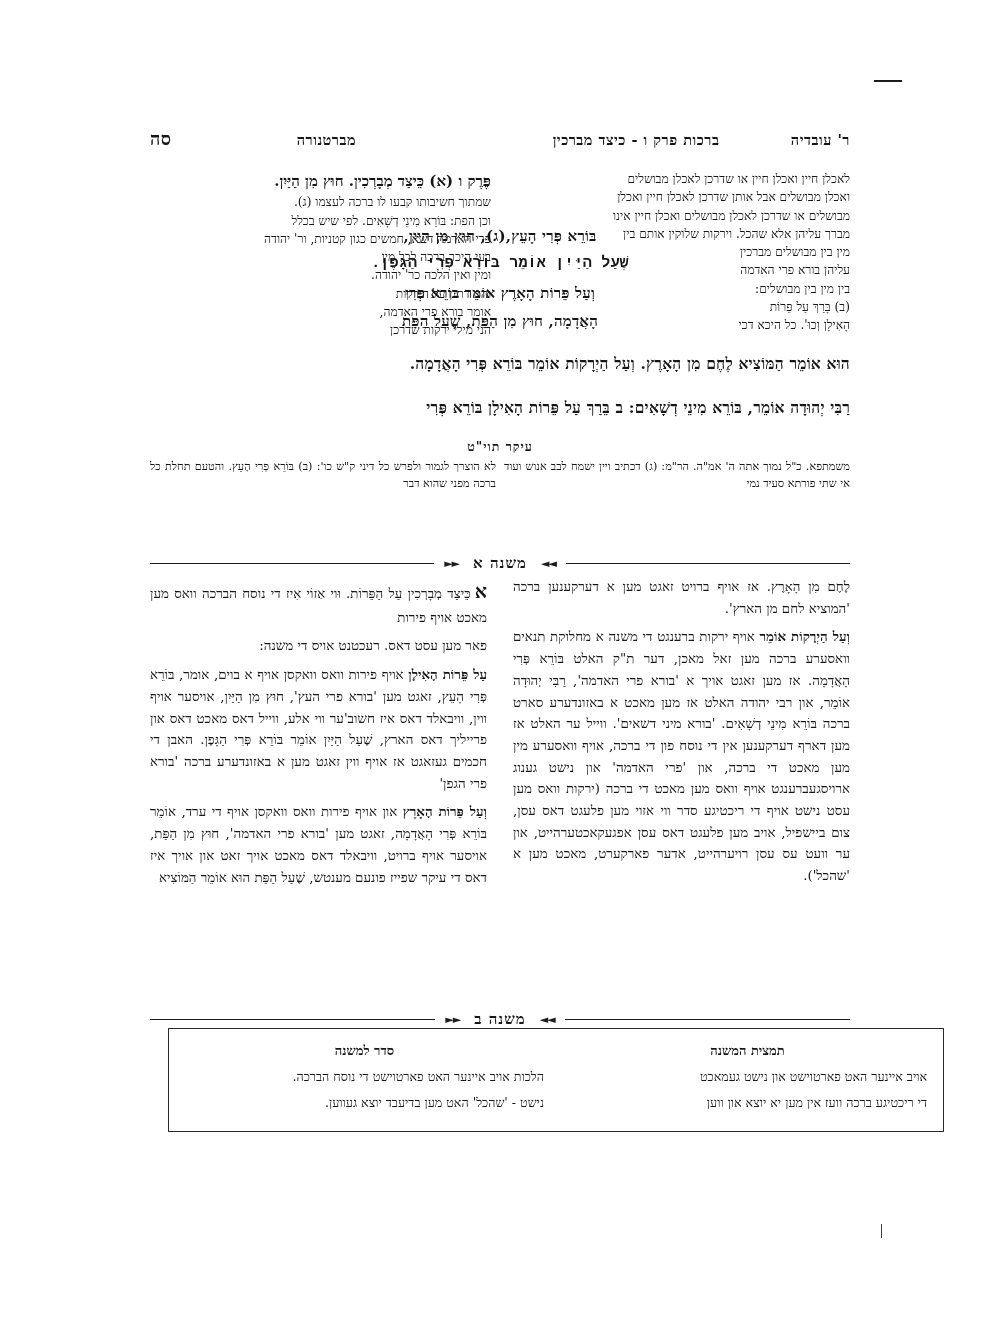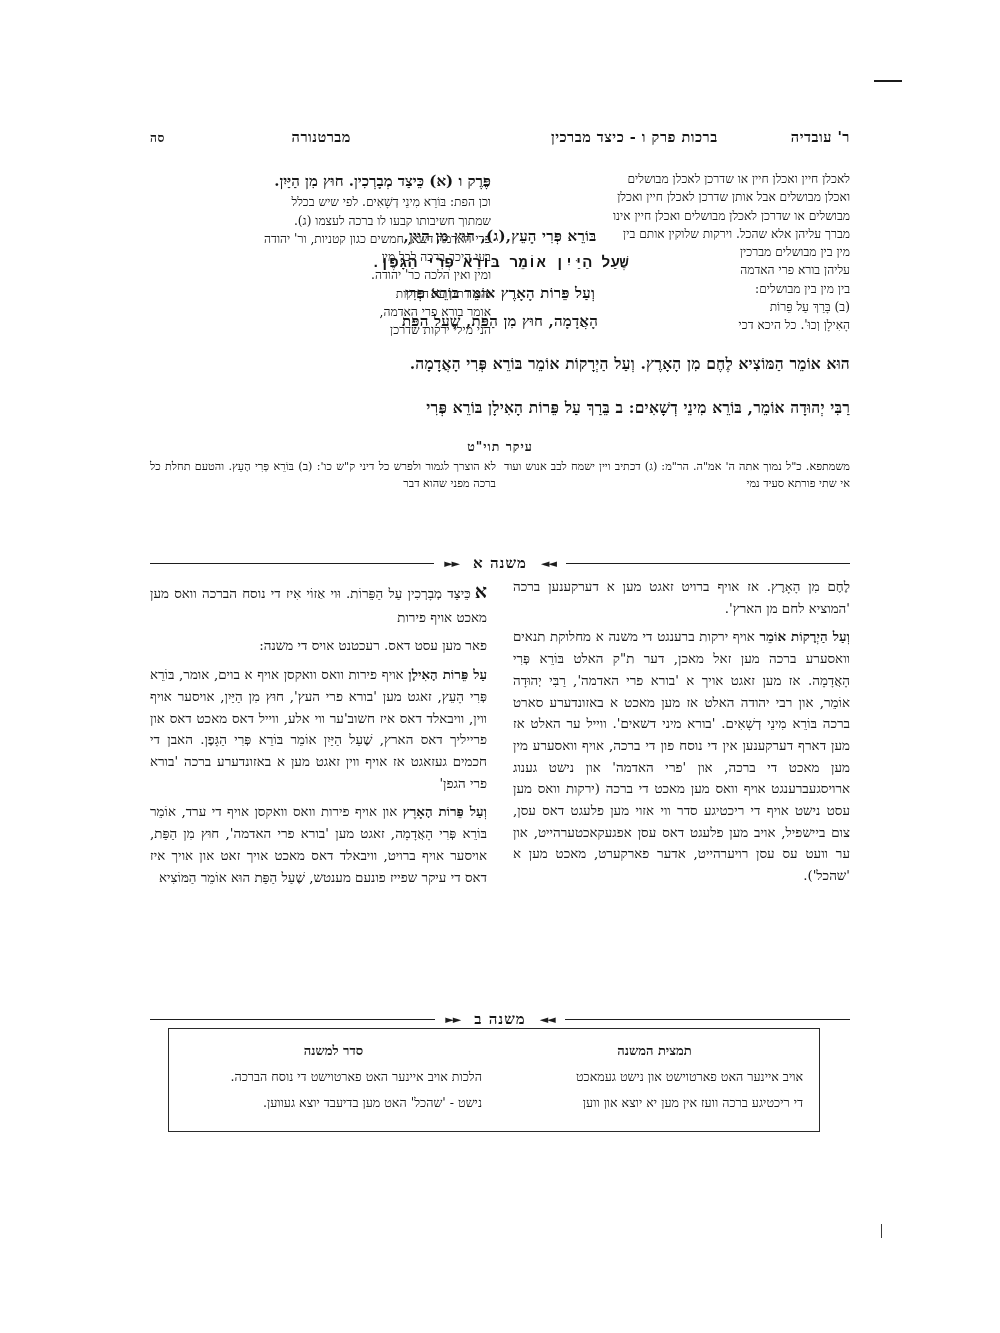--- a/index.html
+++ b/index.html
@@ -49,21 +49,21 @@
     direction: rtl;
     display: flex;
     justify-content: space-between;
     align-items: baseline;
     font-size: 14.5px;
     font-weight: bold;
     letter-spacing: 0.5px;
   }
   .runhead .rh-right { text-align: right; }
   .runhead .rh-mid   { flex: 1; text-align: center; }
-  .runhead .rh-left  { text-align: left; font-size: 12px; }
+  .runhead .rh-left  { text-align: left; font-size: 18px; }
 
   
   .top-block {
     position: absolute;
     left: 150px;
     top: 170px;
     width: 700px;
     direction: rtl;
   }
   .two-col {
@@ -173,21 +173,21 @@
     font-size: 19px;
     font-weight: bold;
     margin-left: 4px;
   }
   .yid-col .heb-bold { font-weight: bold; }
 
   
   .box {
     position: absolute;
     left: 168px;
-    width: 652px;
+    width: 776px;
     border: 1px solid #2a2a2a;
     box-sizing: border-box;
     direction: rtl;
     padding: 14px 16px 12px 16px;
   }
   .box-cols {
     display: flex;
     flex-direction: row-reverse;
     gap: 24px;
   }
@@ -219,22 +219,22 @@
     <div class="rh-mid">מברטנורה</div>
     <div class="rh-left">סה</div>
   </div>
 
   <div class="top-block">
     <div class="two-col">
       <div class="col col-right">
         <div class="mishnah-lead">
           <span class="big">פֶּרֶק ו (א) כֵּיצַד מְבָרְכִין.</span><span class="big"> חוּץ מִן הַיַּיִן.</span>
         </div>
+        <div class="commentary-small">שמתוך חשיבותו קבעו לו ברכה לעצמו (ג).</div>
         <div class="commentary-small">וכן הפת: בּוֹרֵא מִינֵי דְשָׁאִים. לפי שיש בכלל</div>
-        <div class="commentary-small">שמתוך חשיבותו קבעו לו ברכה לעצמו (ג).</div>
         <div class="commentary-small">פרי האדמה דשא, חמשים כגון קטניות, ור' יהודה</div>
         <div class="commentary-small">בעי היכר ברכה לכל מין</div>
         <div class="commentary-small">ומין ואין הלכה כר' יהודה.</div>
         <div class="commentary-small">והא דתנן על הירקות</div>
         <div class="commentary-small">אומר בורא פרי האדמה,</div>
         <div class="commentary-small">הני מילי ירקות שדרכן</div>
       </div>
 
       <div class="col col-left">
         <div class="commentary-small">לאכלן חיין ואכלן חיין או שדרכן לאכלן מבושלים</div>

